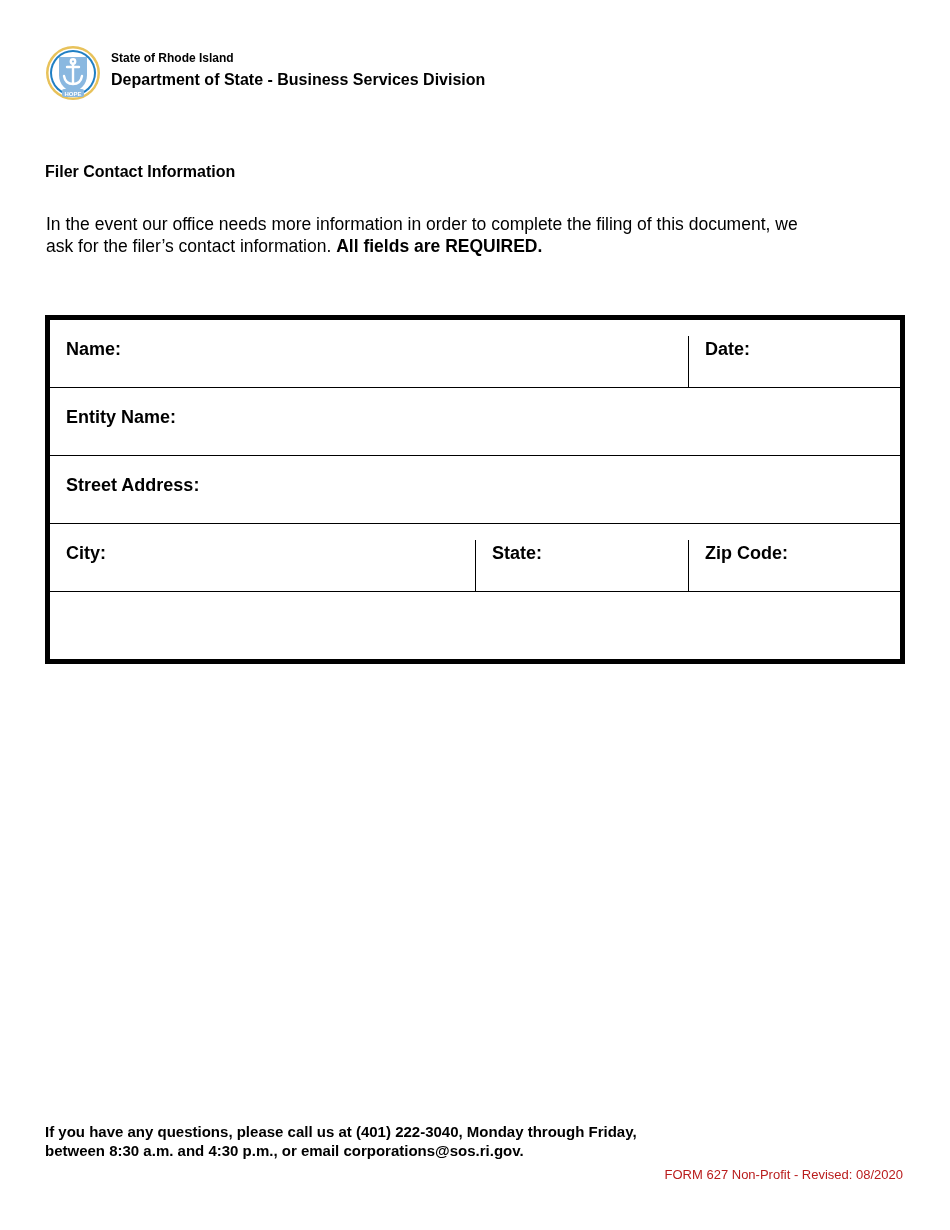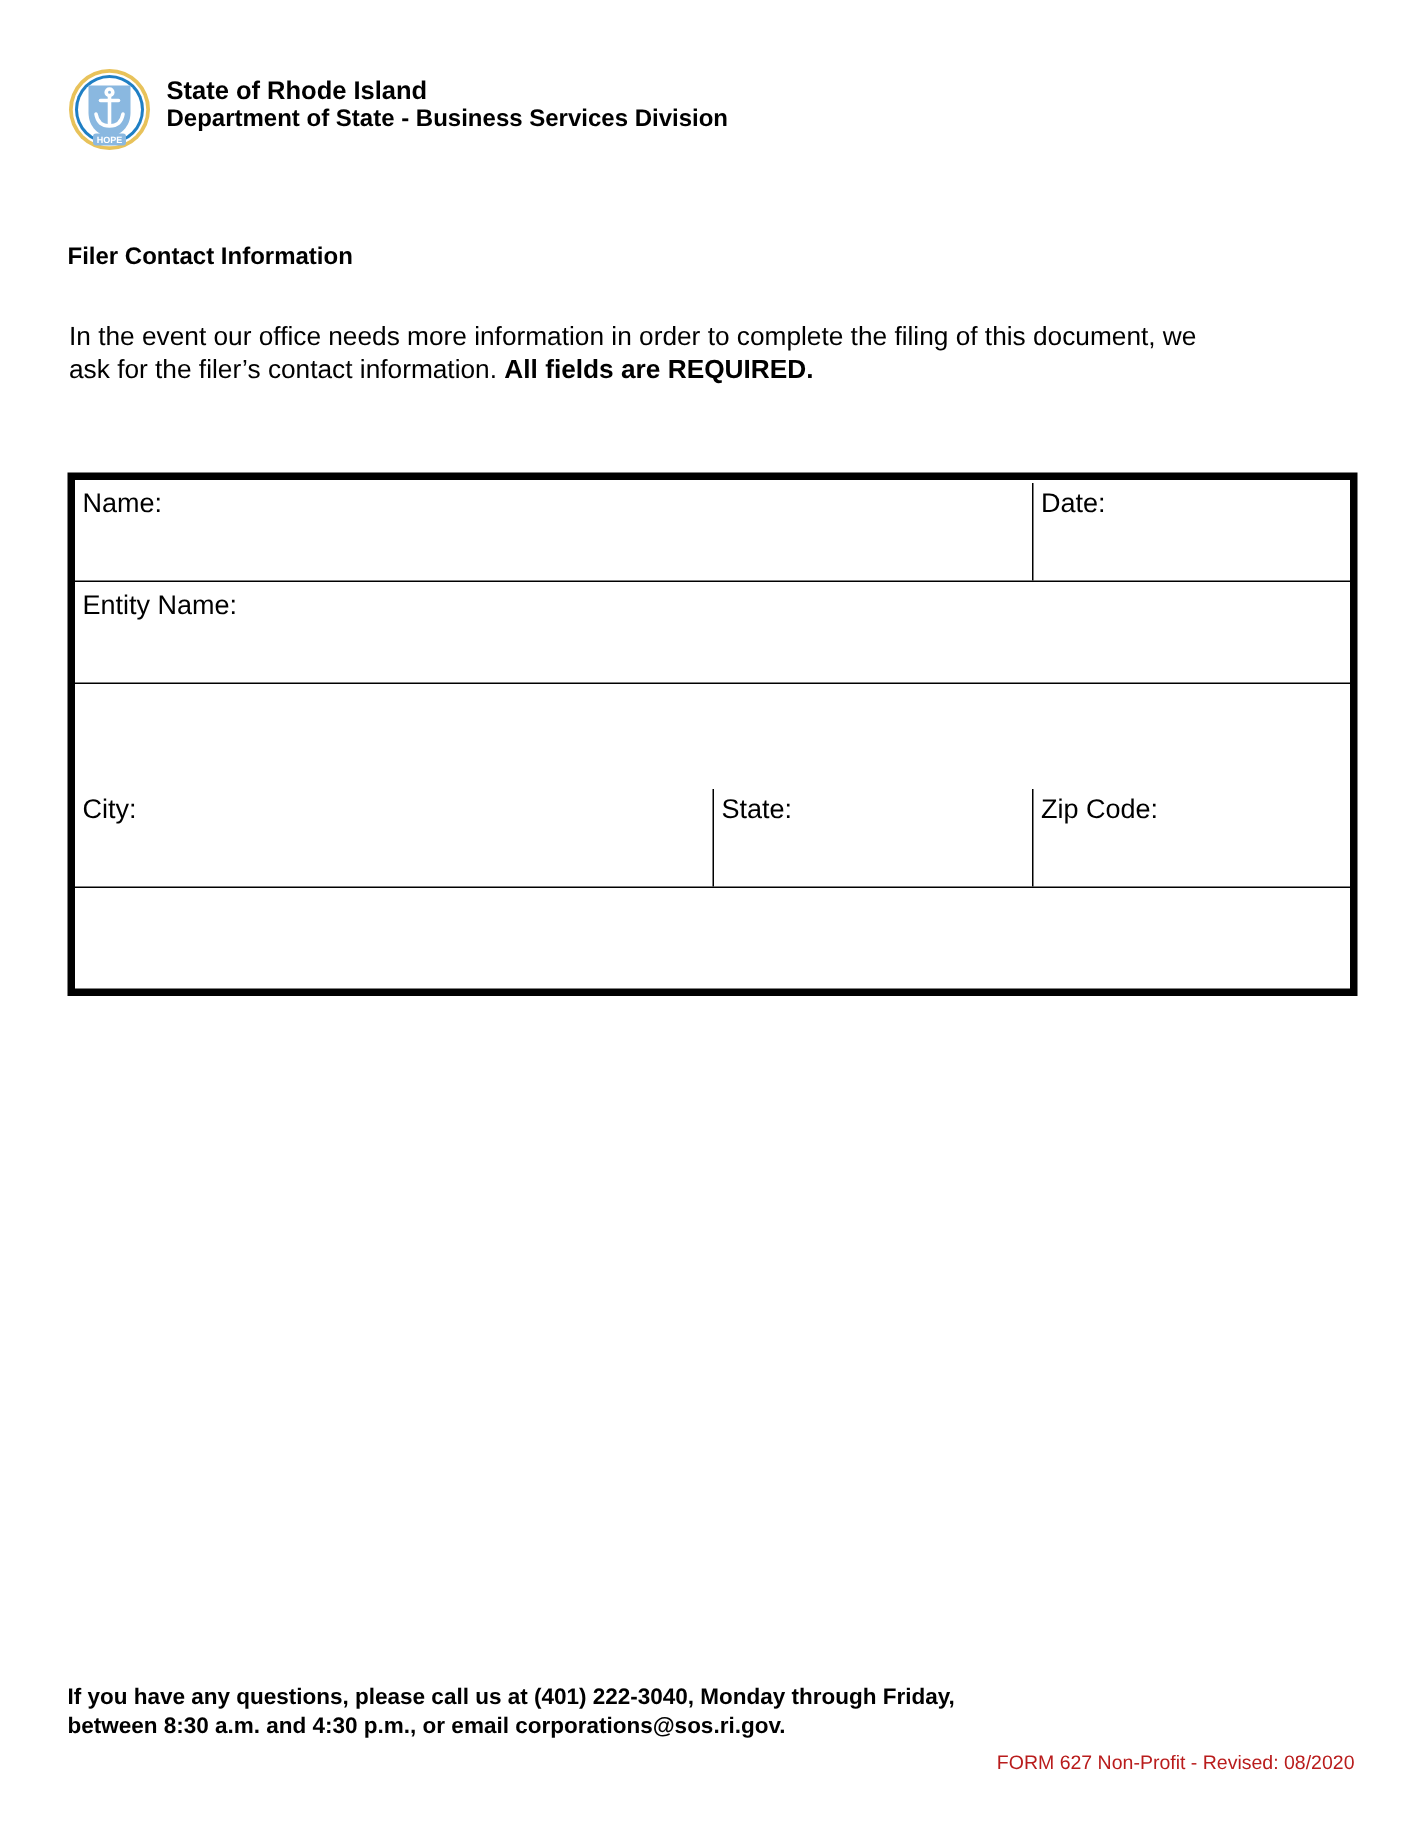--- a/index.html
+++ b/index.html
@@ -4,41 +4,41 @@
 <style>
   html, body { margin: 0; padding: 0; background: #ffffff; }
   body {
     width: 950px; height: 1230px; position: relative; overflow: hidden;
     font-family: "Liberation Sans", sans-serif; color: #000;
   }
   .seal {
     position: absolute; left: 45px; top: 45px; width: 56px; height: 56px;
   }
   .hdr-line1 {
-    position: absolute; left: 111px; top: 51px; font-size: 17px; font-weight: bold; text-align: right;
+    position: absolute; left: 111px; top: 51px; font-size: 12px; font-weight: bold; text-align: right;
   }
   .hdr-line2 {
     position: absolute; left: 111px; top: 71px; font-size: 16px; font-weight: bold;
   }
   .page-title {
     position: absolute; left: 45px; top: 163px; font-size: 16px; font-weight: bold; margin: 0;
   }
   .intro {
     position: absolute; left: 46px; top: 213px; width: 760px; font-size: 17.5px; line-height: 22px; margin: 0;
   }
   .intro b { font-weight: bold; }
   .form-table {
     position: absolute; left: 45px; top: 315px; width: 860px; height: 349px;
     box-sizing: border-box; border: 5px solid #000;
   }
   .row { position: absolute; left: 0; right: 0; height: 68px; border-bottom: 1px solid #000; box-sizing: border-box; }
   .row.last { border-bottom: none; }
   .cell {
-    position: absolute; top: 2px; bottom: 0; box-sizing: border-box;
-    font-size: 18px; padding: 3px 0 0 5px;
+    position: absolute; top: 16px; bottom: 0; box-sizing: border-box;
+    font-size: 18px; padding: 3px 0 0 16px; font-weight: bold;
   }
   .cell.div { border-left: 1px solid #000; }
   .footer-note {
     position: absolute; left: 45px; top: 1122px; font-size: 15px; font-weight: bold; line-height: 19px; margin: 0;
   }
   .form-id {
     position: absolute; right: 47px; top: 1167px; font-size: 13px; color: #b91c1c;
   }
 </style>
 </head>
@@ -69,20 +69,23 @@
 <p class="intro"><span>In the event our office needs more information in order to complete the filing of this document, we ask for the filer’s contact information.</span> <b>All fields are REQUIRED.</b></p>
 
 <div class="form-table">
   <div class="row" style="top:0;">
     <div class="cell" style="left:0; width:638px;"><span>Name:</span></div>
     <div class="cell div" style="left:638px; right:0;"><span>Date:</span></div>
   </div>
   <div class="row" style="top:68px;">
     <div class="cell" style="left:0; right:0;"><span>Entity Name:</span></div>
   </div>
+  <div class="row" style="top:136px;">
+    <div class="cell" style="left:0; right:0;"><span>Street Address:</span></div>
+  </div>
   <div class="row" style="top:204px;">
     <div class="cell" style="left:0; width:425px;"><span>City:</span></div>
     <div class="cell div" style="left:425px; width:213px;"><span>State:</span></div>
     <div class="cell div" style="left:638px; right:0;"><span>Zip Code:</span></div>
   </div>
   <div class="row last" style="top:272px; height:67px;">
   </div>
 </div>
 
 <p class="footer-note">

